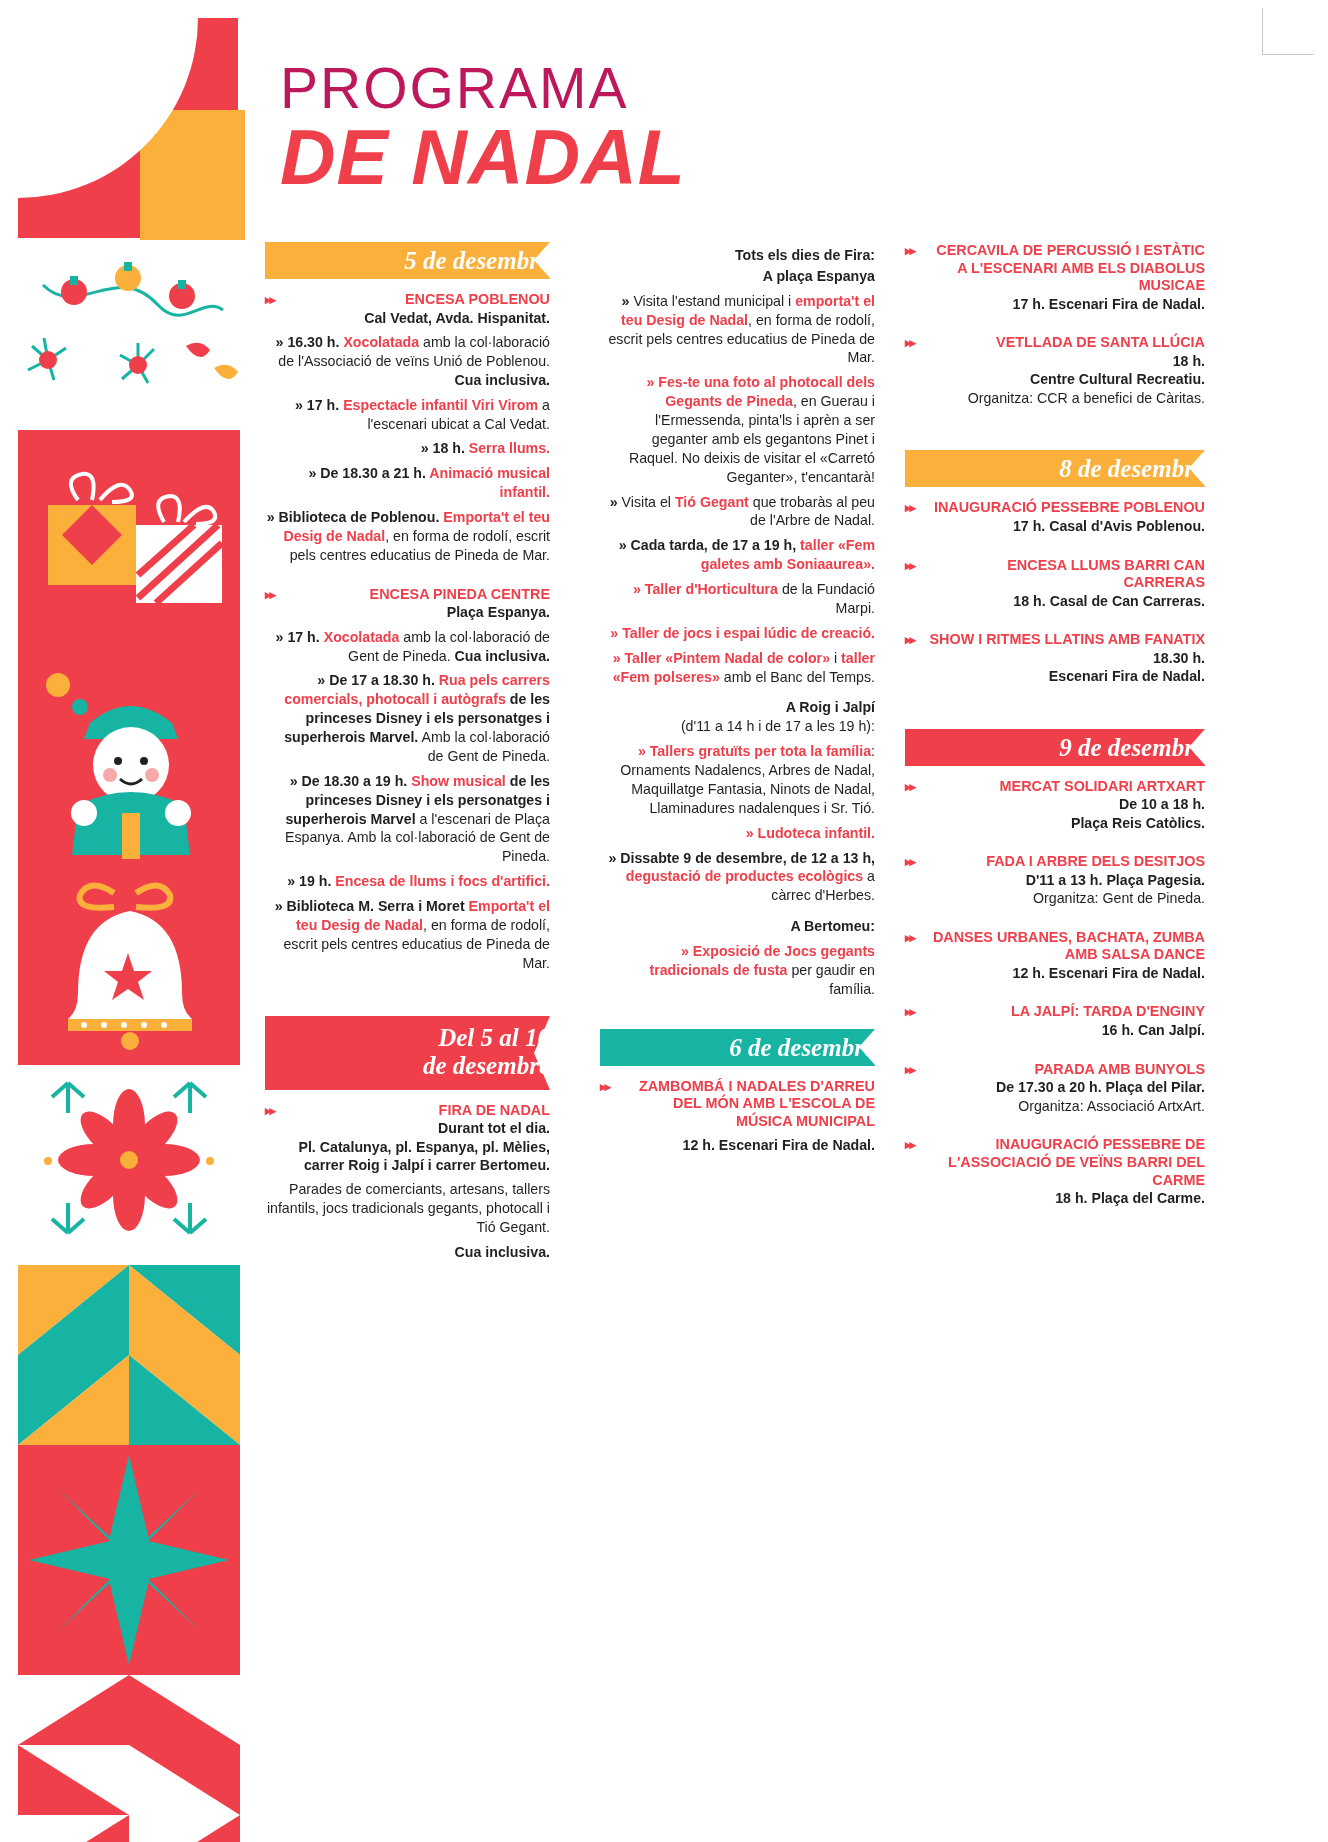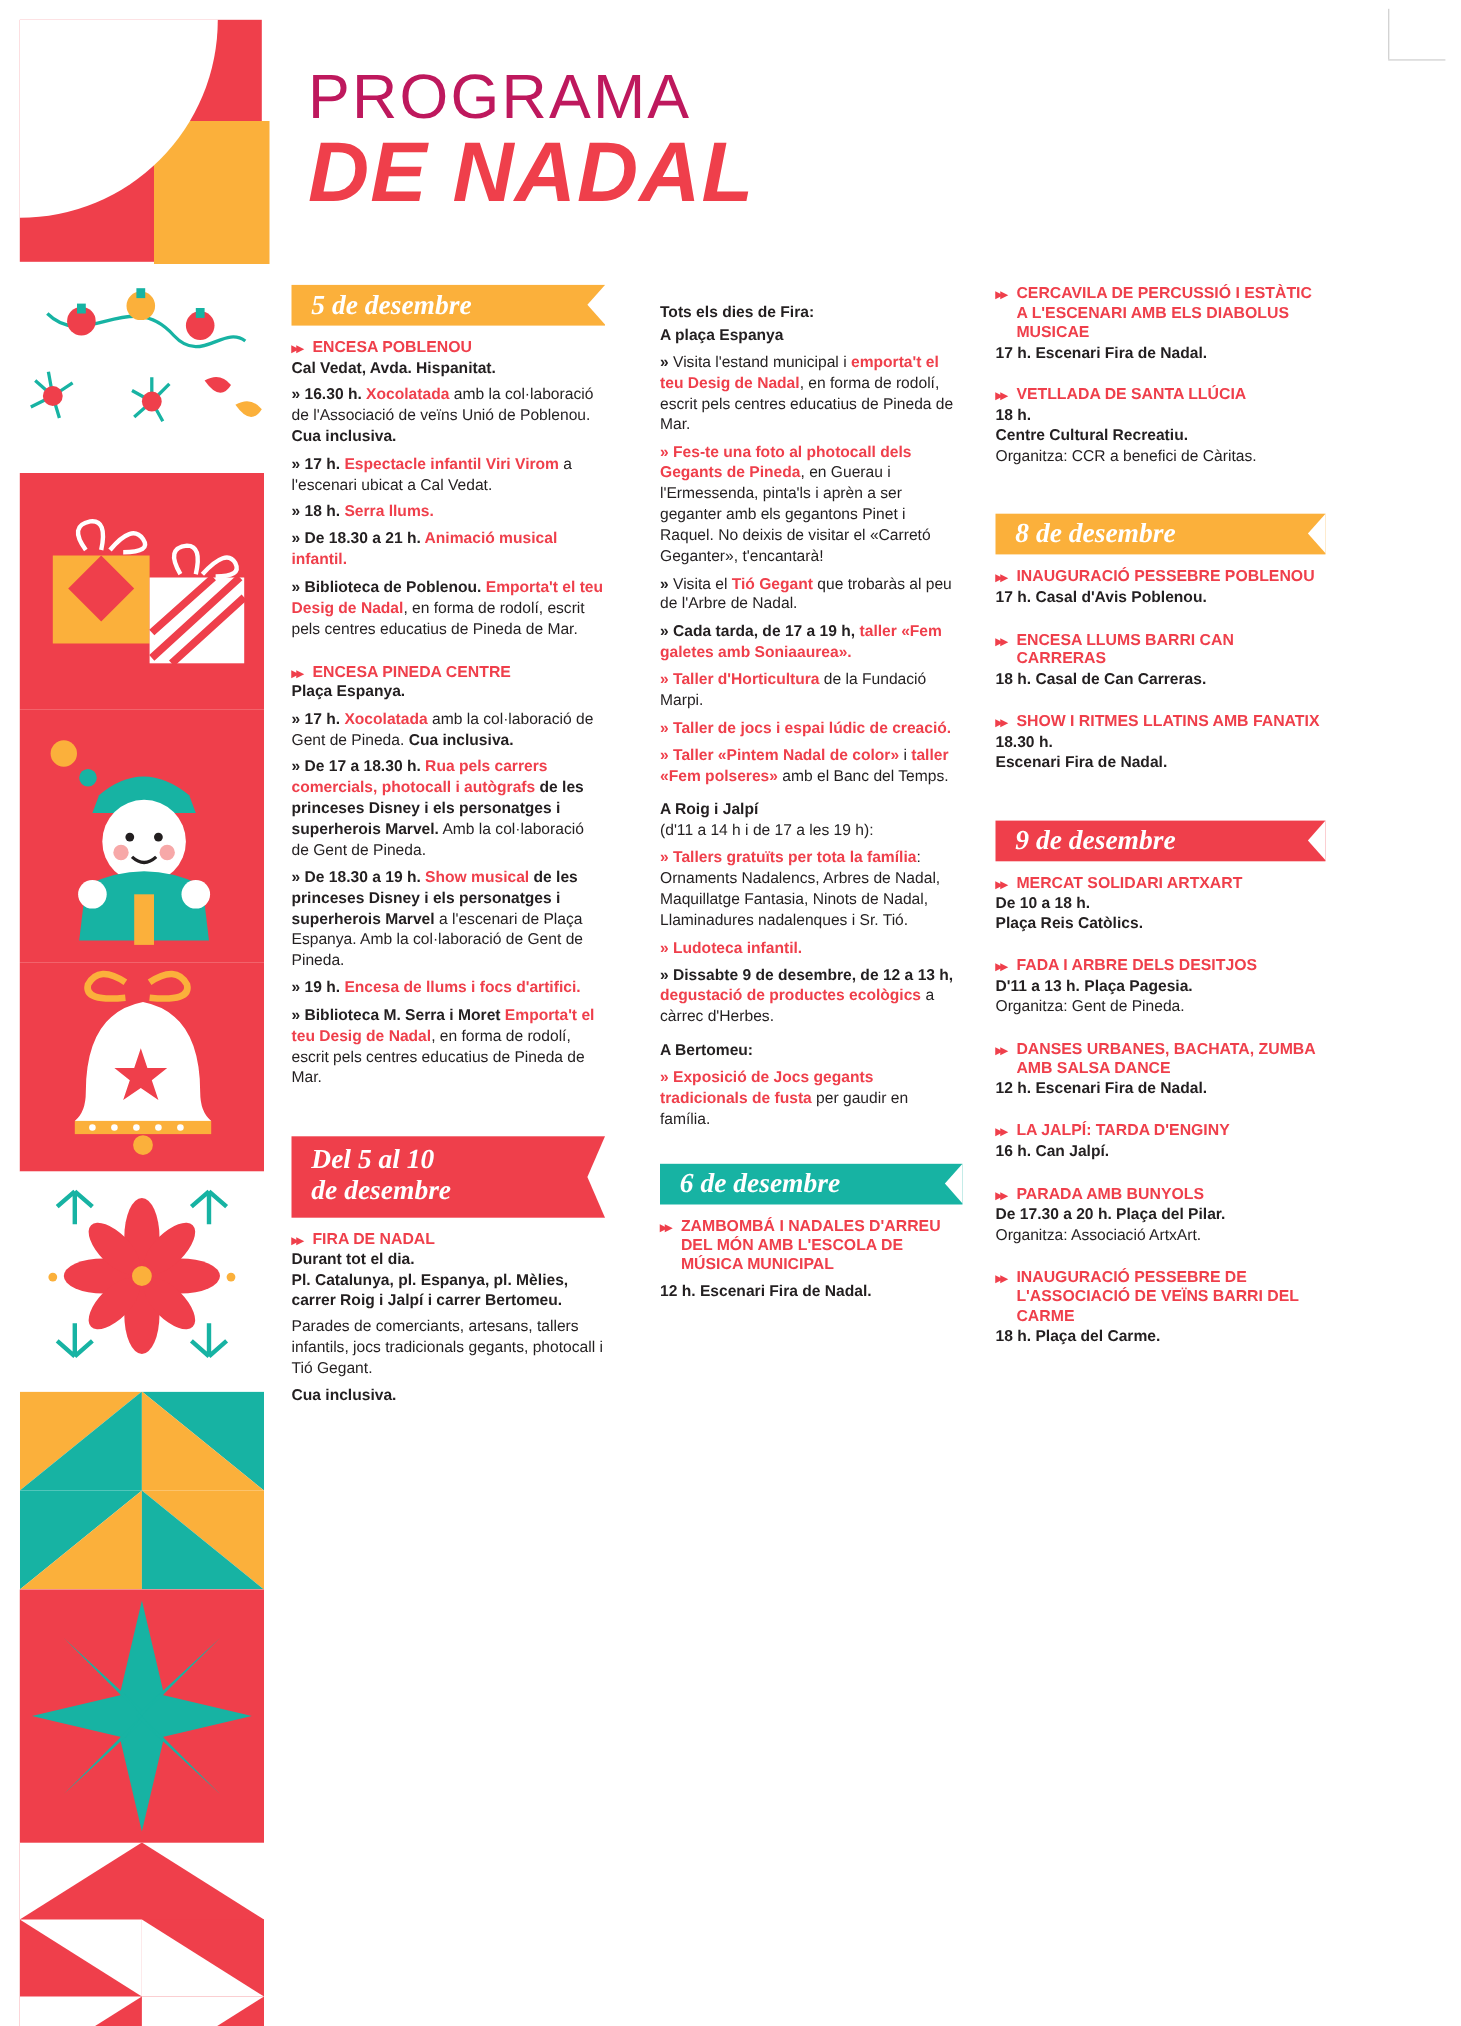--- a/index.html
+++ b/index.html
@@ -48,23 +48,23 @@
   .ill-lights { height:180px; background:#ffffff; position:relative; }
   .ill-gifts  { height:215px; background:#ef3f4b; position:relative; overflow:hidden;}
   .ill-elf    { height:230px; background:#ef3f4b; position:relative; overflow:hidden;}
   .ill-bell   { height:190px; background:#ef3f4b; position:relative; overflow:hidden;}
   .ill-flower { height:200px; background:#ffffff; position:relative; overflow:hidden;}
   .ill-geo1   { height:180px; position:relative; overflow:hidden; }
   .ill-star   { height:230px; background:#ef3f4b; position:relative; overflow:hidden;}
   .ill-geo2   { height:210px; background:#ef3f4b; position:relative; overflow:hidden;}
 
   
-  .col { position:absolute; top:259px; font-size:14.2px; line-height:1.33; color:#231f20; }
+  .col { position:absolute; top:242px; font-size:14.2px; line-height:1.33; color:#231f20;text-align:right; }
   .col1 { left:265px; width:285px; }
-  .col2 { left:600px; width:275px;margin-top:12px; }
+  .col2 { left:600px; width:275px; }
   .col3 { left:905px; width:300px; }
 
   
   .ribbon {
     position:relative; display:block; height:37px; margin-bottom:12px;
     color:#ffffff; font-size:25px; font-style:italic; font-weight:bold;
     font-family:"Liberation Serif", serif;
     line-height:37px; padding-left:18px;
   }
   .ribbon.yellow { background:#fbb03b; }

